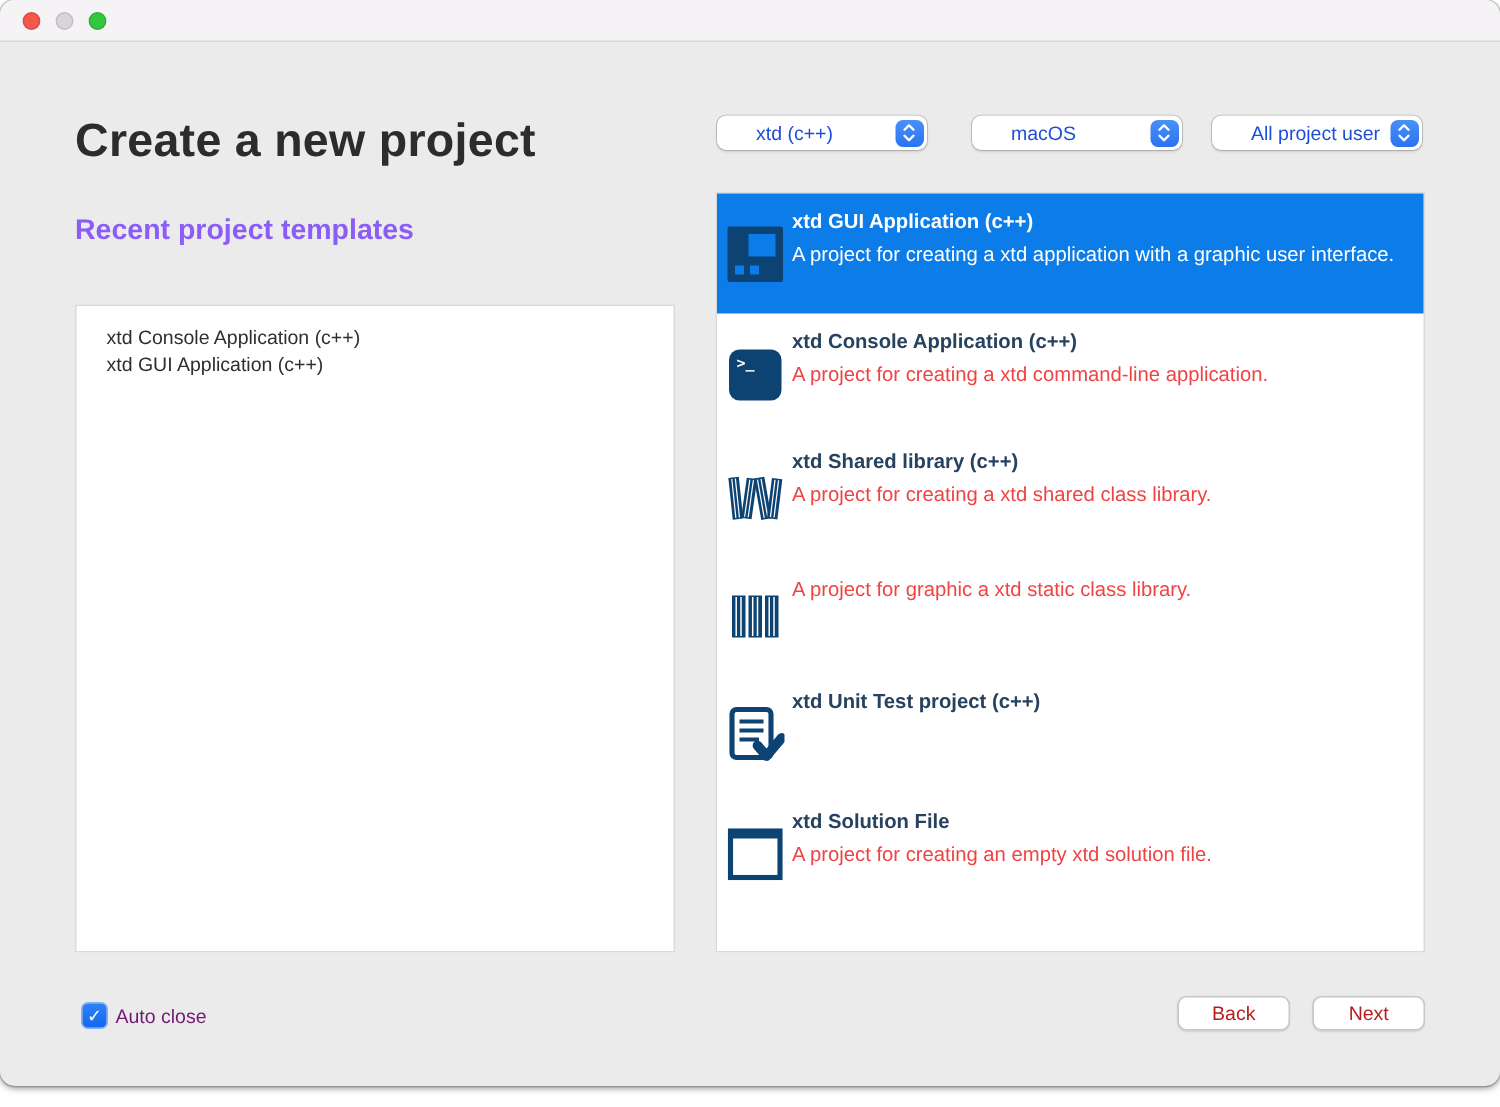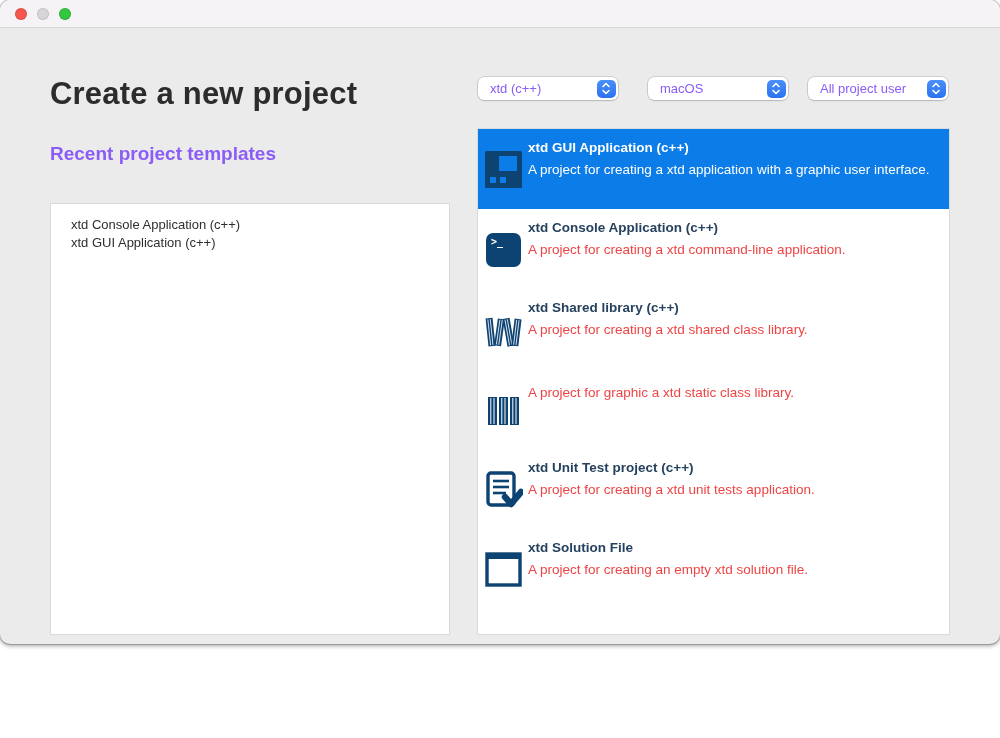--- a/index.html
+++ b/index.html
@@ -1,19 +1,19 @@
 <!DOCTYPE html>
 <html><head>
 <meta charset="utf-8">
 <style>
   * { margin: 0; padding: 0; box-sizing: border-box; }
   html, body { width: 1000px; height: 738px; background: #ffffff; font-family: "Liberation Sans", "DejaVu Sans", sans-serif; }
 
   .window {
-    position: absolute; left: 0; top: 0; width: 1000px; height: 644px;
+    position: absolute; left: 0; top: 0; width: 1000px; height: 724px;
     border-radius: 10px; background: #ebebeb; overflow: hidden;
     box-shadow: 0 0 0 1px rgba(0,0,0,0.18), 0 2px 4px rgba(0,0,0,0.35);
   }
 
   
   .titlebar {
     position: absolute; left: 0; top: 0; right: 0; height: 28px;
     background: #f6f3f6; border-bottom: 1px solid #d9d7d9;
   }
   .traffic { position: absolute; top: 8px; width: 12px; height: 12px; border-radius: 50%; }
@@ -25,21 +25,21 @@
   .page-title {
     position: absolute; left: 50px; top: 76px;
     font-size: 31px; font-weight: bold; color: #2c2c2c; letter-spacing: 0.2px;
   }
 
   
   .popup {
     position: absolute; top: 77px; width: 140px; height: 23px;
     background: #ffffff; border-radius: 6px;
     box-shadow: 0 0 0 0.5px rgba(0,0,0,0.22), 0 1px 2px rgba(0,0,0,0.12);
-    font-size: 13px; color: #8b5cf6; line-height: 23px; padding-left: 12px;
+    font-size: 13px; color: #1d4ed8; line-height: 23px; padding-left: 26px;
     cursor: default; white-space: nowrap;
   }
   .popup .stepper {
     position: absolute; right: 2.5px; top: 2.5px; width: 19px; height: 18px;
     background: linear-gradient(#4a90f8, #2a72f2); border-radius: 5px;
     display: flex; align-items: center; justify-content: center;
   }
   .popup .stepper svg { width: 10px; height: 13px; display: block; }
   #popup-language { left: 478px; }
   #popup-platform { left: 648px; }
@@ -223,21 +223,20 @@
         <svg viewBox="0 0 39 39">
           <rect x="4" y="3" width="26" height="32" rx="3" fill="var(--hole)" stroke="var(--navy)" stroke-width="3.4"></rect>
           <line x1="9" y1="11" x2="25" y2="11" stroke="var(--navy)" stroke-width="2.6"></line>
           <line x1="9" y1="17" x2="25" y2="17" stroke="var(--navy)" stroke-width="2.6"></line>
           <line x1="9" y1="23" x2="22" y2="23" stroke="var(--navy)" stroke-width="2.6"></line>
           <path d="M21 27 L27 34 L37 22" fill="none" stroke="var(--navy)" stroke-width="6.5" stroke-linecap="round" stroke-linejoin="round"></path>
         </svg>
       </span>
       <div class="tpl-text">
         <div class="tpl-title">xtd Unit Test project (c++)</div>
-        <div class="tpl-desc">A project for creating a xtd unit tests application.</div>
       </div>
     </div>
 
     <div class="tpl-row">
       <span class="tpl-icon">
         <svg viewBox="0 0 39 39">
           <rect x="3" y="4" width="33" height="31" fill="var(--hole)" stroke="var(--navy)" stroke-width="3.4"></rect>
           <rect x="2" y="3" width="35" height="6" fill="var(--navy)"></rect>
         </svg>
       </span>

